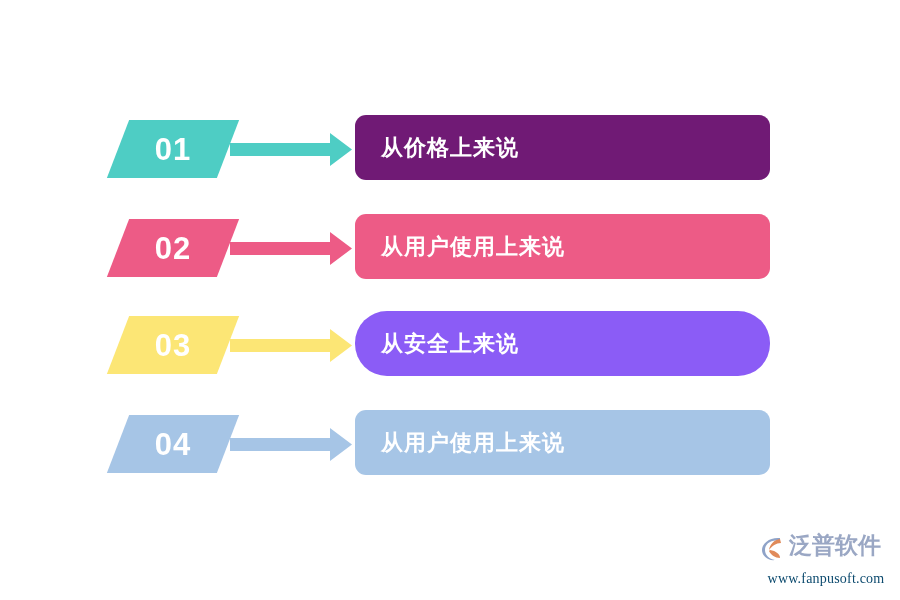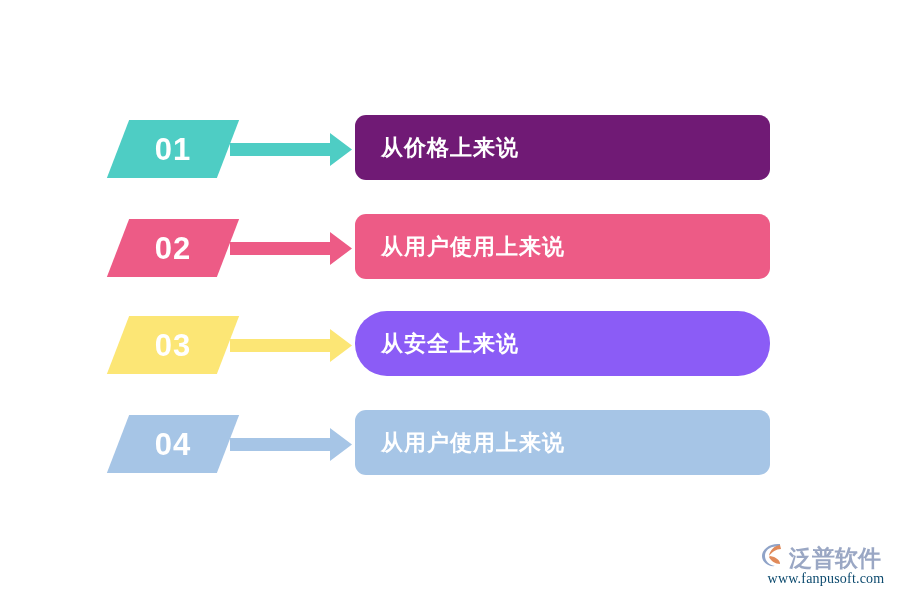--- a/index.html
+++ b/index.html
@@ -92,21 +92,21 @@
   
   #watermark {
     position: absolute;
     left: 758px;
     top: 534px;
     width: 136px;
     height: 56px;
   }
   .wm-top {
     display: flex;
-    align-items: flex-end;
+    align-items: flex-start;
     height: 36px;
   }
   .wm-mark {
     width: 30px;
     height: 30px;
     flex: 0 0 30px;
   }
   .wm-mark svg { display: block; width: 30px; height: 30px; }
   .wm-name {
     color: #9aa7c4;

